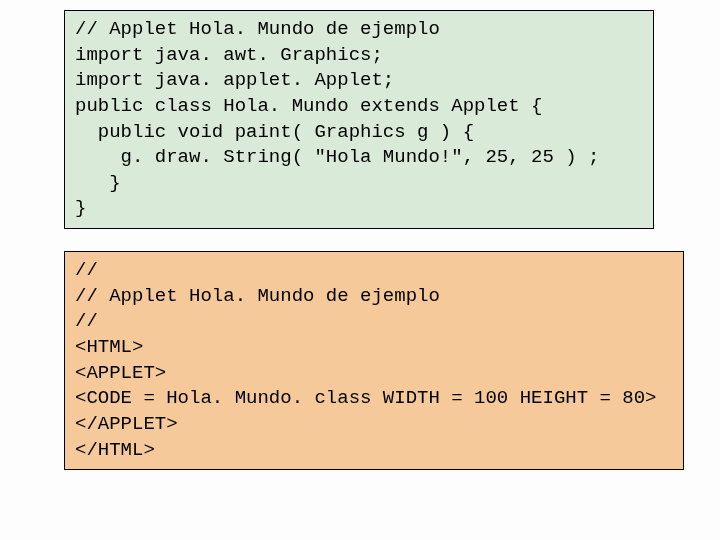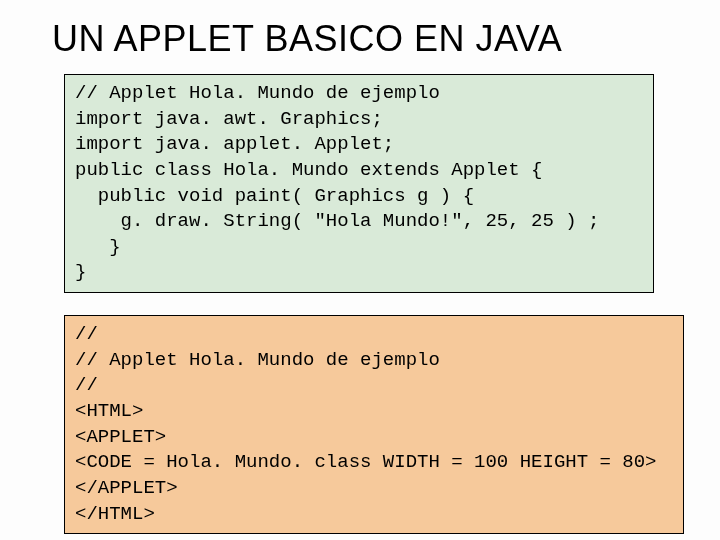--- a/index.html
+++ b/index.html
@@ -38,21 +38,20 @@
   }
   .box-orange {
     background: #f6c99b;
     width: 620px;
   }
 </style>
 </head>
 <body>
 
 <div class="slide">
-  <div class="title">UN APPLET BASICO EN JAVA</div>
   <div class="codebox box-green">// Applet Hola. Mundo de ejemplo
 import java. awt. Graphics;
 import java. applet. Applet;
 public class Hola. Mundo extends Applet {
   public void paint( Graphics g ) {
     g. draw. String( "Hola Mundo!", 25, 25 ) ;
    }
 }</div>
   <div class="codebox box-orange">//
 // Applet Hola. Mundo de ejemplo

